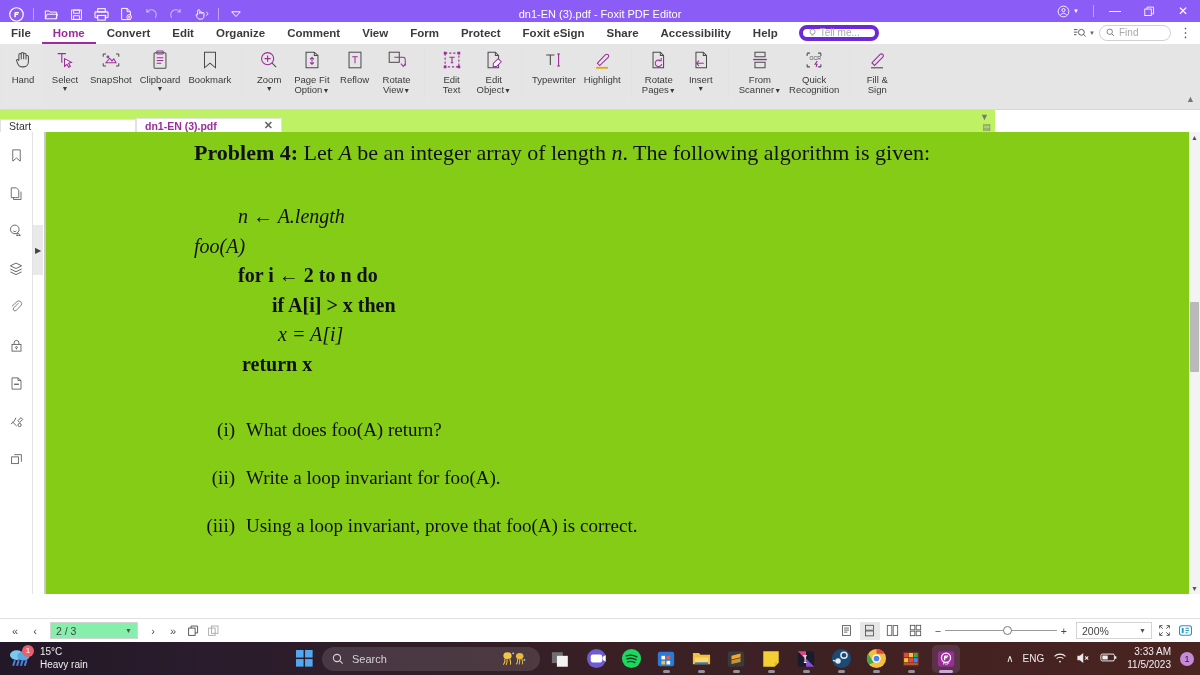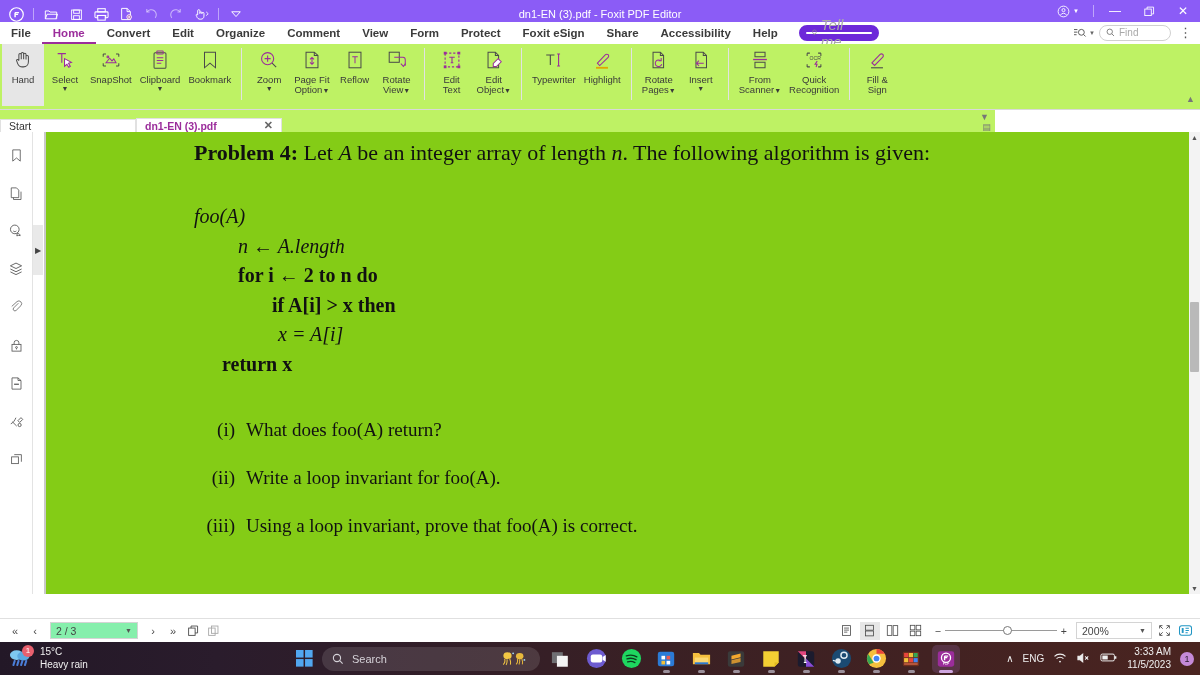--- a/index.html
+++ b/index.html
@@ -40,37 +40,37 @@
   .menubar {
     position: absolute; top: 22px; left: 0; width: 1200px; height: 22px;
     background: #fff; display: flex; align-items: center; border-bottom: 1px solid #fff;
   }
   .menu-item {
     font-size: 11.5px; font-weight: bold; color: #3b3b3b;
     padding: 0 11px; height: 22px; line-height: 22px; white-space: nowrap;
   }
   .menu-item.active { color: #9b2d9b; border-bottom: 2px solid #9b2d9b; }
   .tellme {
-    margin-left: 10px; width: 80px; height: 16px; border: 7px solid #6d28d9;
+    margin-left: 10px; width: 80px; height: 16px; border: 4px solid #6d28d9;
     border-radius: 8px; display: flex; align-items: center; gap: 3px; padding: 0 5px;
-    font-size: 15px; color: #a9a9a9; font-style: italic;
+    font-size: 10px; color: #a9a9a9;
   }
   .mb-right { position: absolute; right: 4px; display: flex; align-items: center; gap: 4px; }
   .findbox {
     width: 72px; height: 16px; border: 1px solid #d0d0d0; border-radius: 8px;
     display: flex; align-items: center; gap: 4px; padding: 0 6px;
     font-size: 10px; color: #a9a9a9;
   }
   .findsel { display: flex; align-items: center; gap: 2px; color: #666; }
   .kebab { color: #555; font-size: 13px; padding: 0 4px; letter-spacing: 0; }
 
   
   .ribbon {
     position: absolute; top: 44px; left: 0; width: 1200px; height: 66px;
-    background: #bef264; border-bottom: 1px solid #d9d9d9;
+    background: #e5e5e5; border-bottom: 1px solid #d9d9d9;
     display: flex; align-items: flex-start; padding-left: 2px;
   }
   .rgroup { display: flex; align-items: flex-start; height: 64px; }
   .rsep { width: 1px; height: 52px; background: #e2e2e2; margin: 4px 6px 0 6px; }
   .rbtn {
     min-width: 42px; height: 62px; padding: 3px 4px 0 4px;
     display: flex; flex-direction: column; align-items: center;
     font-size: 9.5px; color: #3a3a3a; text-align: center; line-height: 1.08;
     cursor: default;
   }
@@ -635,26 +635,26 @@
 
       <div class="prob-title">
         <b>Problem 4:</b>
         <span>Let</span>
         <span class="it">A</span>
         <span>be an integer array of length</span>
         <span class="it">n</span><span>. The following algorithm is given:</span>
       </div>
 
       <div class="algo">
+        <span class="l it" style="margin-left:44px;">n ← A.length</span>
         <span class="l it" style="margin-left:0px;">foo(A)</span>
-        <span class="l it" style="margin-left:44px;">n ← A.length</span>
         <span class="l bold" style="margin-left:44px;">for  i ← 2 to  n do</span>
         <span class="l bold" style="margin-left:78px;">if  A[i] &gt; x then</span>
         <span class="l it" style="margin-left:84px;">x = A[i]</span>
-        <span class="l bold" style="margin-left:28px;">return x</span>
+        <span class="l bold" style="margin-left:48px;">return x</span>
       </div>
 
       <div class="qlist">
         <div class="qrow">
           <span class="qnum">(i)</span>
           <span>What does foo(A) return?</span>
         </div>
         <div class="qrow">
           <span class="qnum">(ii)</span>
           <span>Write a loop invariant for foo(A).</span>

